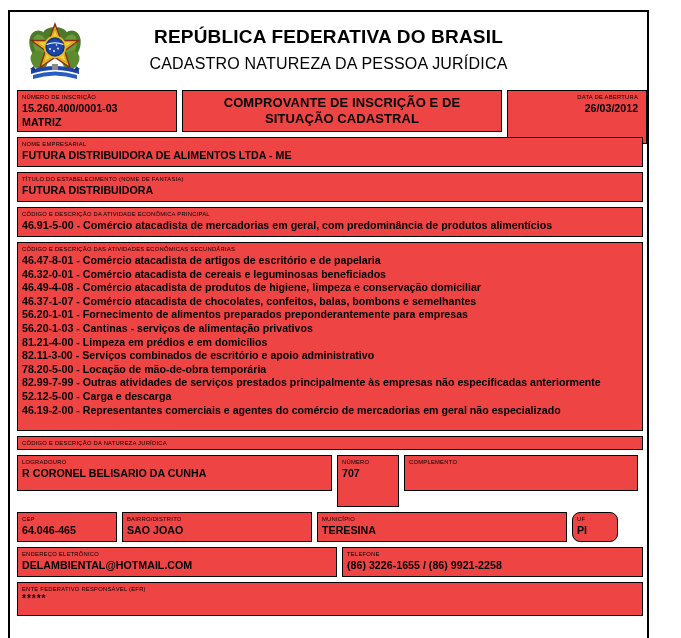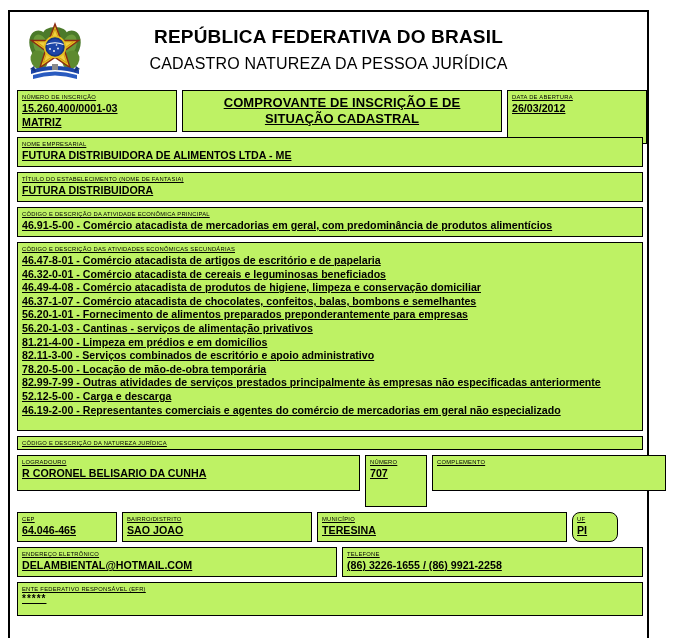--- a/index.html
+++ b/index.html
@@ -65,23 +65,22 @@
     letter-spacing: 0.2px;
     line-height: 28px;
     white-space: nowrap;
   }
 
   
   .fbox {
     border: 1px solid #000000;
     box-sizing: border-box;
     padding: 2px 4px 3px 4px;
-    background: #bef264;
+    background: #ef4444;
     overflow: hidden;
-    text-decoration: underline;
   }
   .flabel {
     font-size: 6px;
     line-height: 8px;
     font-weight: normal;
     letter-spacing: 0.25px;
     white-space: nowrap;
     transform: scaleX(0.97);
     transform-origin: left center;
   }
@@ -112,21 +111,21 @@
     justify-content: center;
     text-align: center;
     padding: 18px 6px;
   }
   .hdr-title-text {
     font-size: 13px;
     font-weight: bold;
     line-height: 16px;
     letter-spacing: 0.1px;
   }
-  .hdr-date { width: 140px; height: 54px; }
+  .hdr-date { width: 140px; height: 54px; text-align: right; }
 
   
   .full { width: 626px; }
   .box-nome  { height: 30px; }
   .box-titulo { height: 30px; }
   .box-cnae-p { height: 30px; }
   .box-nat { height: 14px; }
   .box-efr { height: 34px; }
 
   
@@ -136,21 +135,21 @@
   }
   .cnae-item {
     font-size: 11px;
     line-height: 13.6px;
     font-weight: bold;
     transform: scaleX(0.965);
     transform-origin: left center;
   }
 
   
-  .b-logradouro { width: 343px; height: 36px; }
+  .b-logradouro { width: 315px; height: 36px; }
   .b-numero     { width: 62px;  height: 52px; }
   .b-complemento{ width: 234px; height: 36px; }
 
   .b-cep    { width: 100px; height: 30px; }
   .b-bairro { width: 190px; height: 30px; }
   .b-munic  { width: 250px; height: 30px; }
   .b-uf     { width: 46px;  height: 30px; border-radius: 8px; }
 
   .b-email { width: 320px; height: 30px; }
   .b-tel   { width: 301px; height: 30px; }

